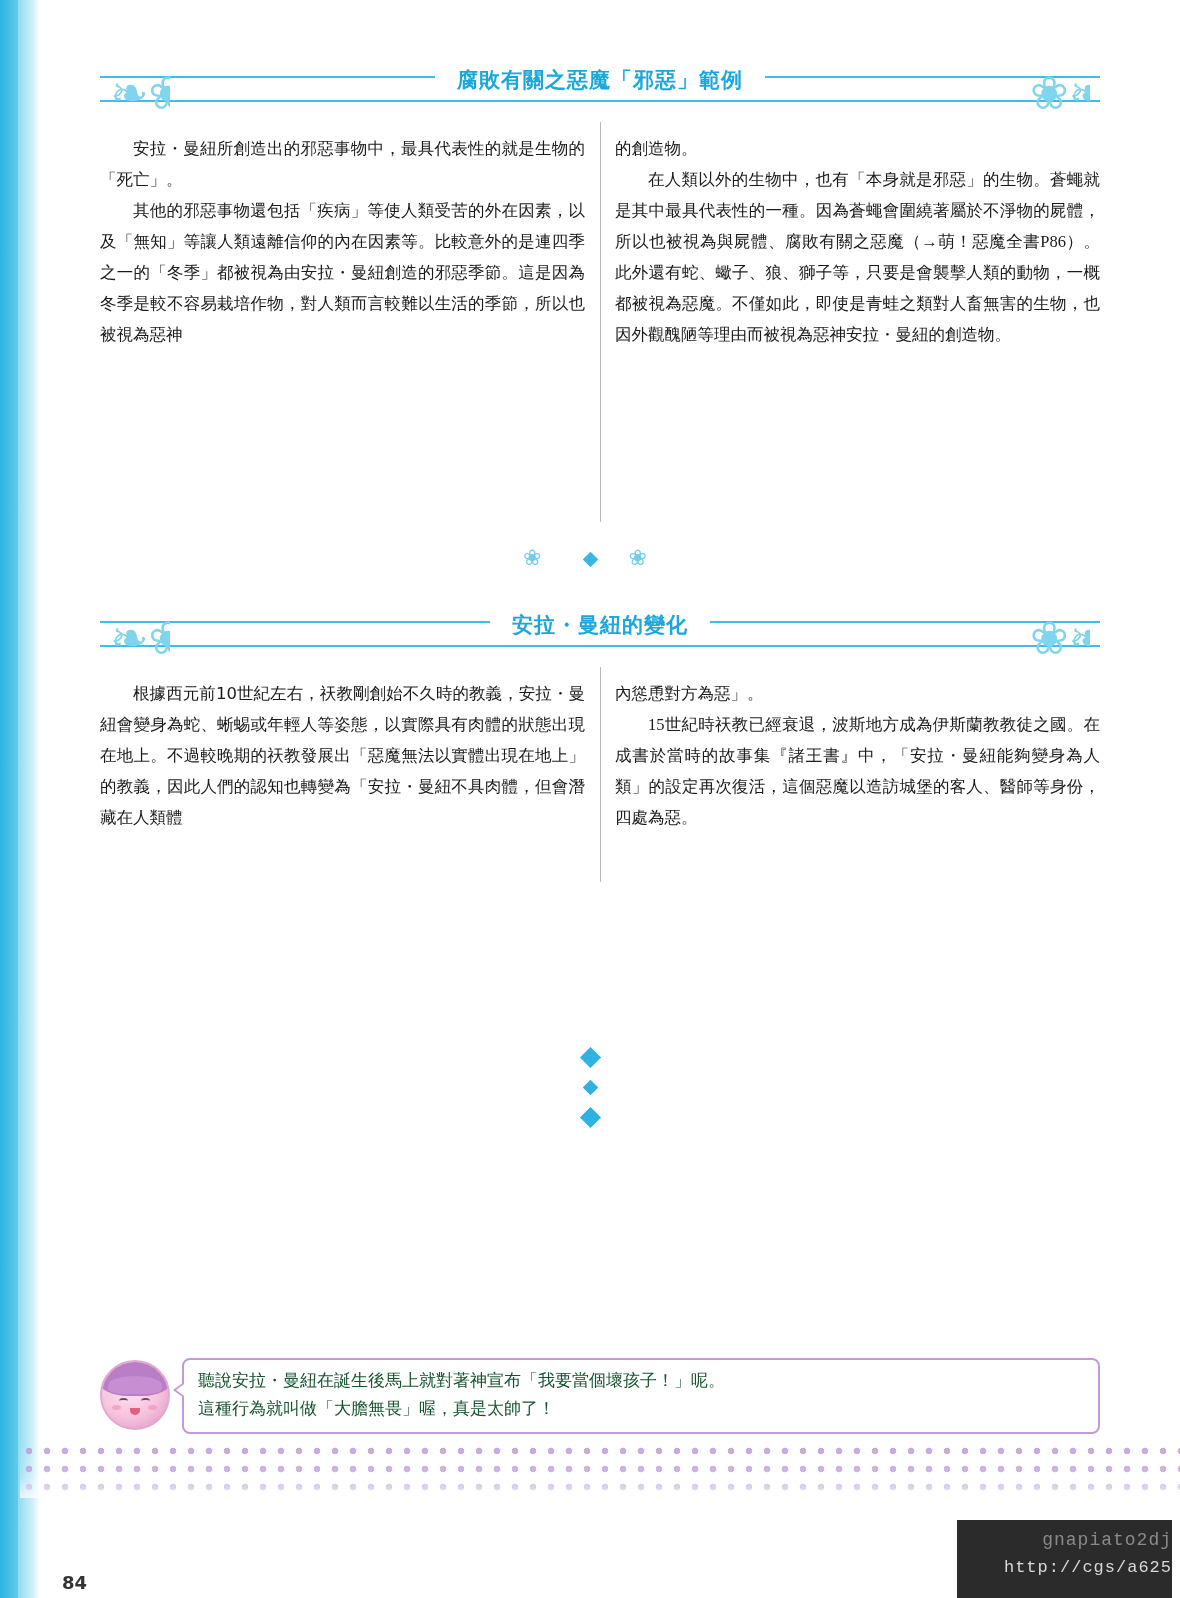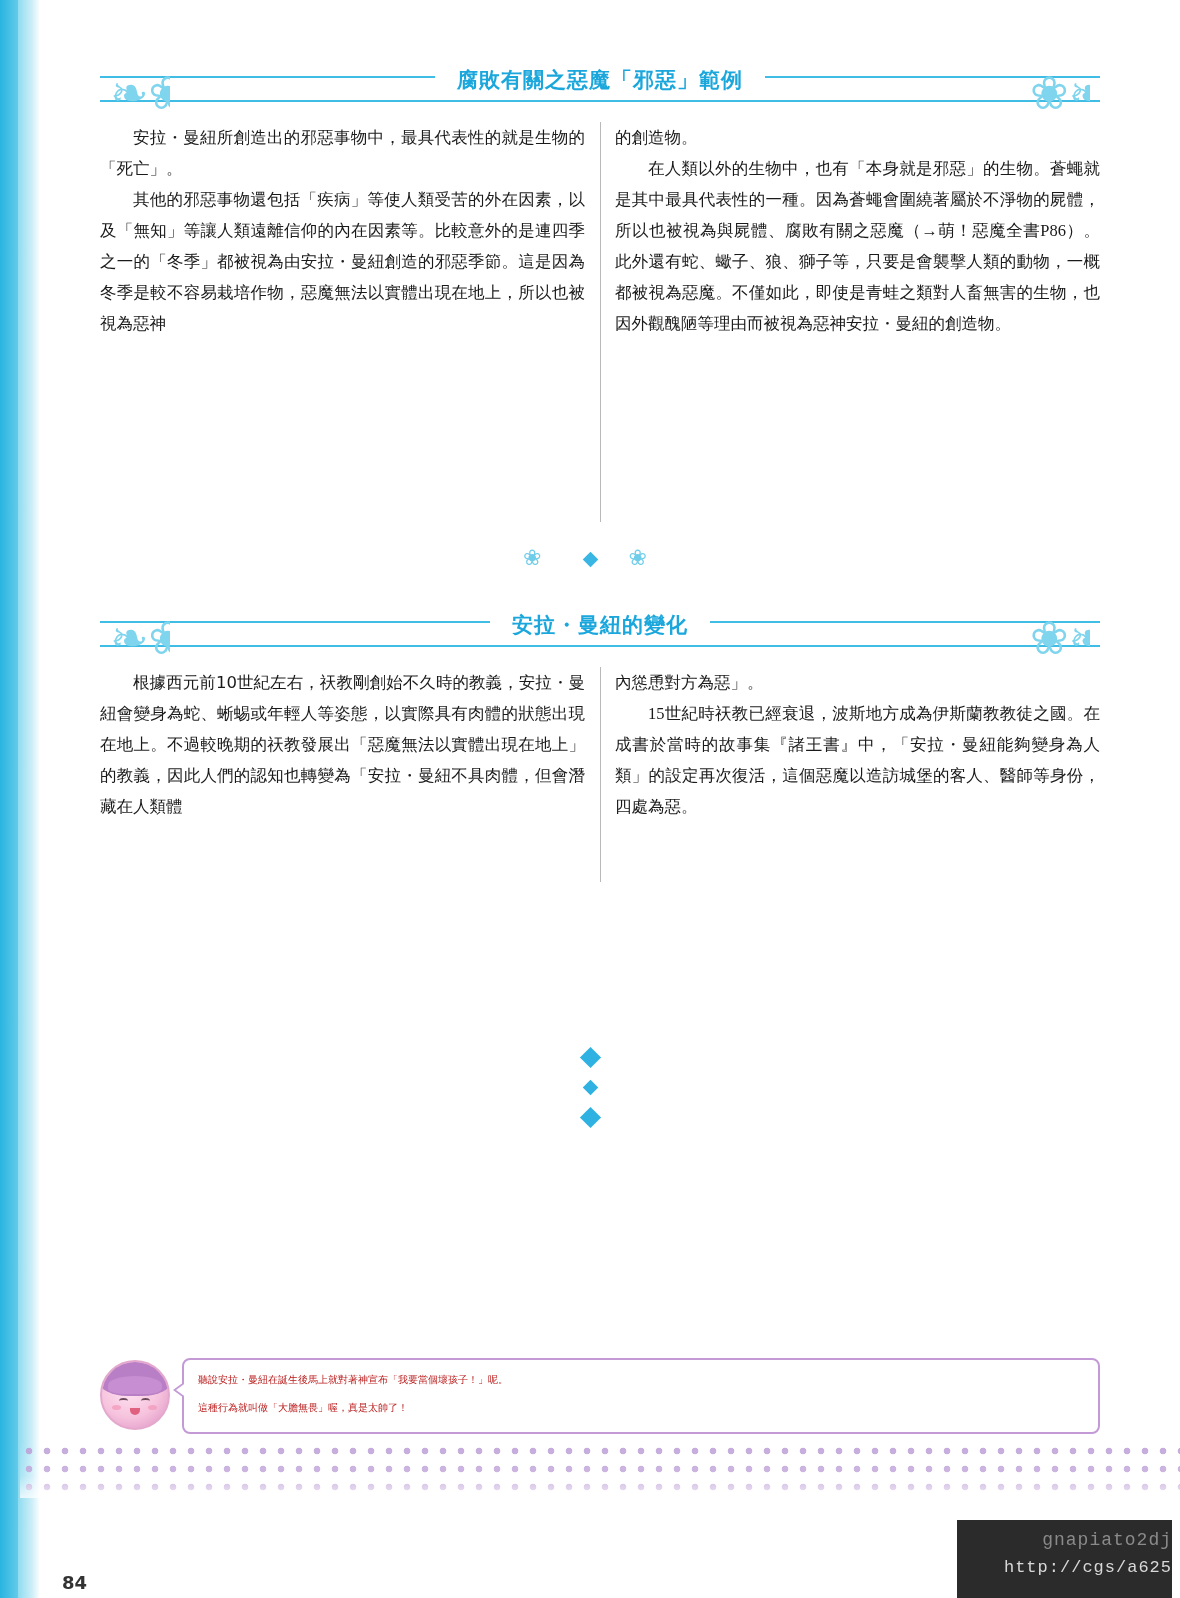--- a/index.html
+++ b/index.html
@@ -110,21 +110,21 @@
     font-size: 46px;
     line-height: 50px;
     overflow: hidden;
   }
   .flourish.left { left: 10px; top: 8px; }
   .flourish.right { right: 10px; top: 8px; }
 
   .columns {
     display: flex;
     gap: 30px;
-    margin-top: 14px;
+    margin-top: 25px;
   }
   .col {
     width: 485px;
     font-family: "DejaVu Sans", sans-serif;
     font-size: 16.5px;
     line-height: 31px;
     color: #1a1a1a;
     text-align: justify;
   }
   .col p {
@@ -262,23 +262,23 @@
     position: absolute;
     left: -8px; top: 22px;
     width: 0; height: 0;
     border-top: 8px solid transparent;
     border-bottom: 8px solid transparent;
     border-right: 11px solid #ffffff;
   }
   .bubble p {
     margin: 0 0 4px 0;
     font-family: "DejaVu Sans", sans-serif;
-    font-size: 10px;
+    font-size: 17px;
     line-height: 24px;
-    color: #b91c1c;
+    color: #14532d;
   }
 
   
   .dot-band {
     position: absolute;
     left: 20px; right: 0;
     top: 1442px;
     height: 56px;
     background-image:
       radial-gradient(circle, #b99bd6 3.2px, rgba(255,255,255,0) 3.6px);
@@ -346,21 +346,21 @@
       </div>
       <div class="flourish left">❧❀</div>
       <div class="flourish right">❀❧</div>
     </div>
 
     <div class="col-divider sec1-divider"></div>
 
     <div class="columns">
       <div class="col">
         <p>安拉・曼紐所創造出的邪惡事物中，最具代表性的就是生物的「死亡」。</p>
-        <p>其他的邪惡事物還包括「疾病」等使人類受苦的外在因素，以及「無知」等讓人類遠離信仰的內在因素等。比較意外的是連四季之一的「冬季」都被視為由安拉・曼紐創造的邪惡季節。這是因為冬季是較不容易栽培作物，惡魔無法以實體出現在地上，所以也被視為惡神</p>
+        <p>其他的邪惡事物還包括「疾病」等使人類受苦的外在因素，以及「無知」等讓人類遠離信仰的內在因素等。比較意外的是連四季之一的「冬季」都被視為由安拉・曼紐創造的邪惡季節。這是因為冬季是較不容易栽培作物，對人類而言較難以生活的季節，所以也被視為惡神</p>
       </div>
       <div class="col">
         <p style="text-indent:0">的創造物。</p>
         <p>在人類以外的生物中，也有「本身就是邪惡」的生物。蒼蠅就是其中最具代表性的一種。因為蒼蠅會圍繞著屬於不淨物的屍體，所以也被視為與屍體、腐敗有關之惡魔（→萌！惡魔全書P86）。此外還有蛇、蠍子、狼、獅子等，只要是會襲擊人類的動物，一概都被視為惡魔。不僅如此，即使是青蛙之類對人畜無害的生物，也因外觀醜陋等理由而被視為惡神安拉・曼紐的創造物。</p>
       </div>
     </div>
   </div>
 
   <div class="mid-ornament">
     <span>❀</span>

